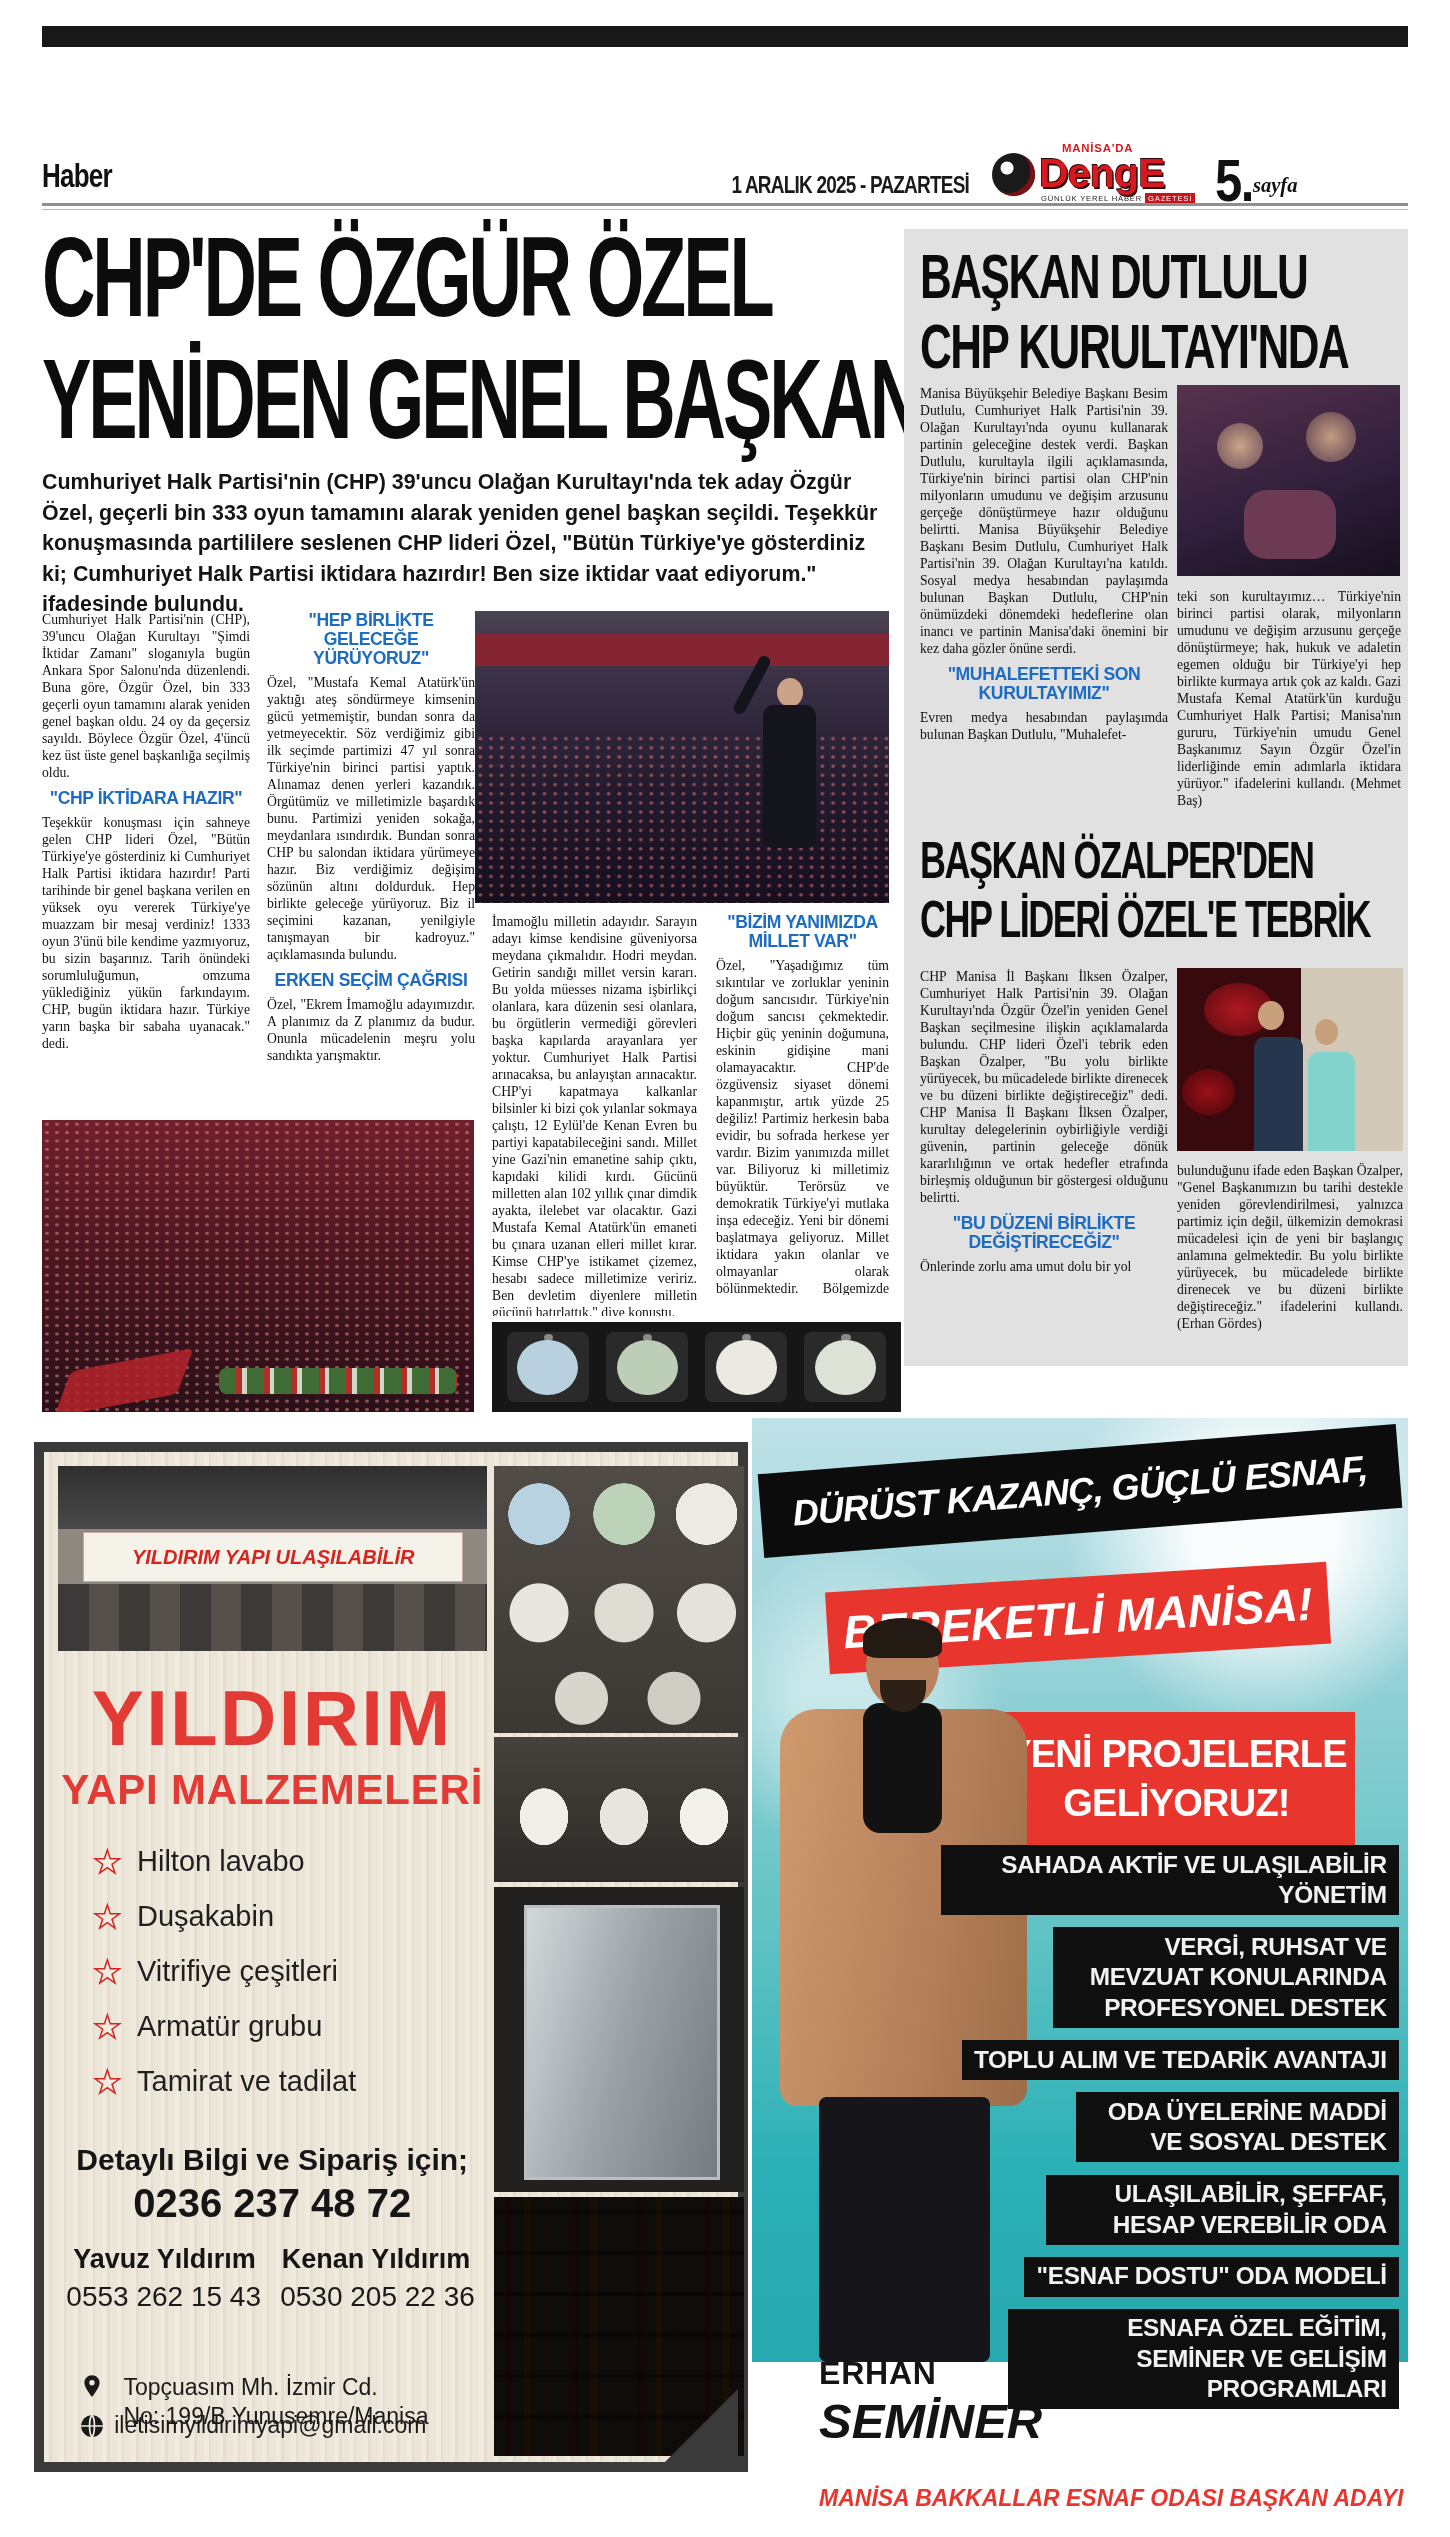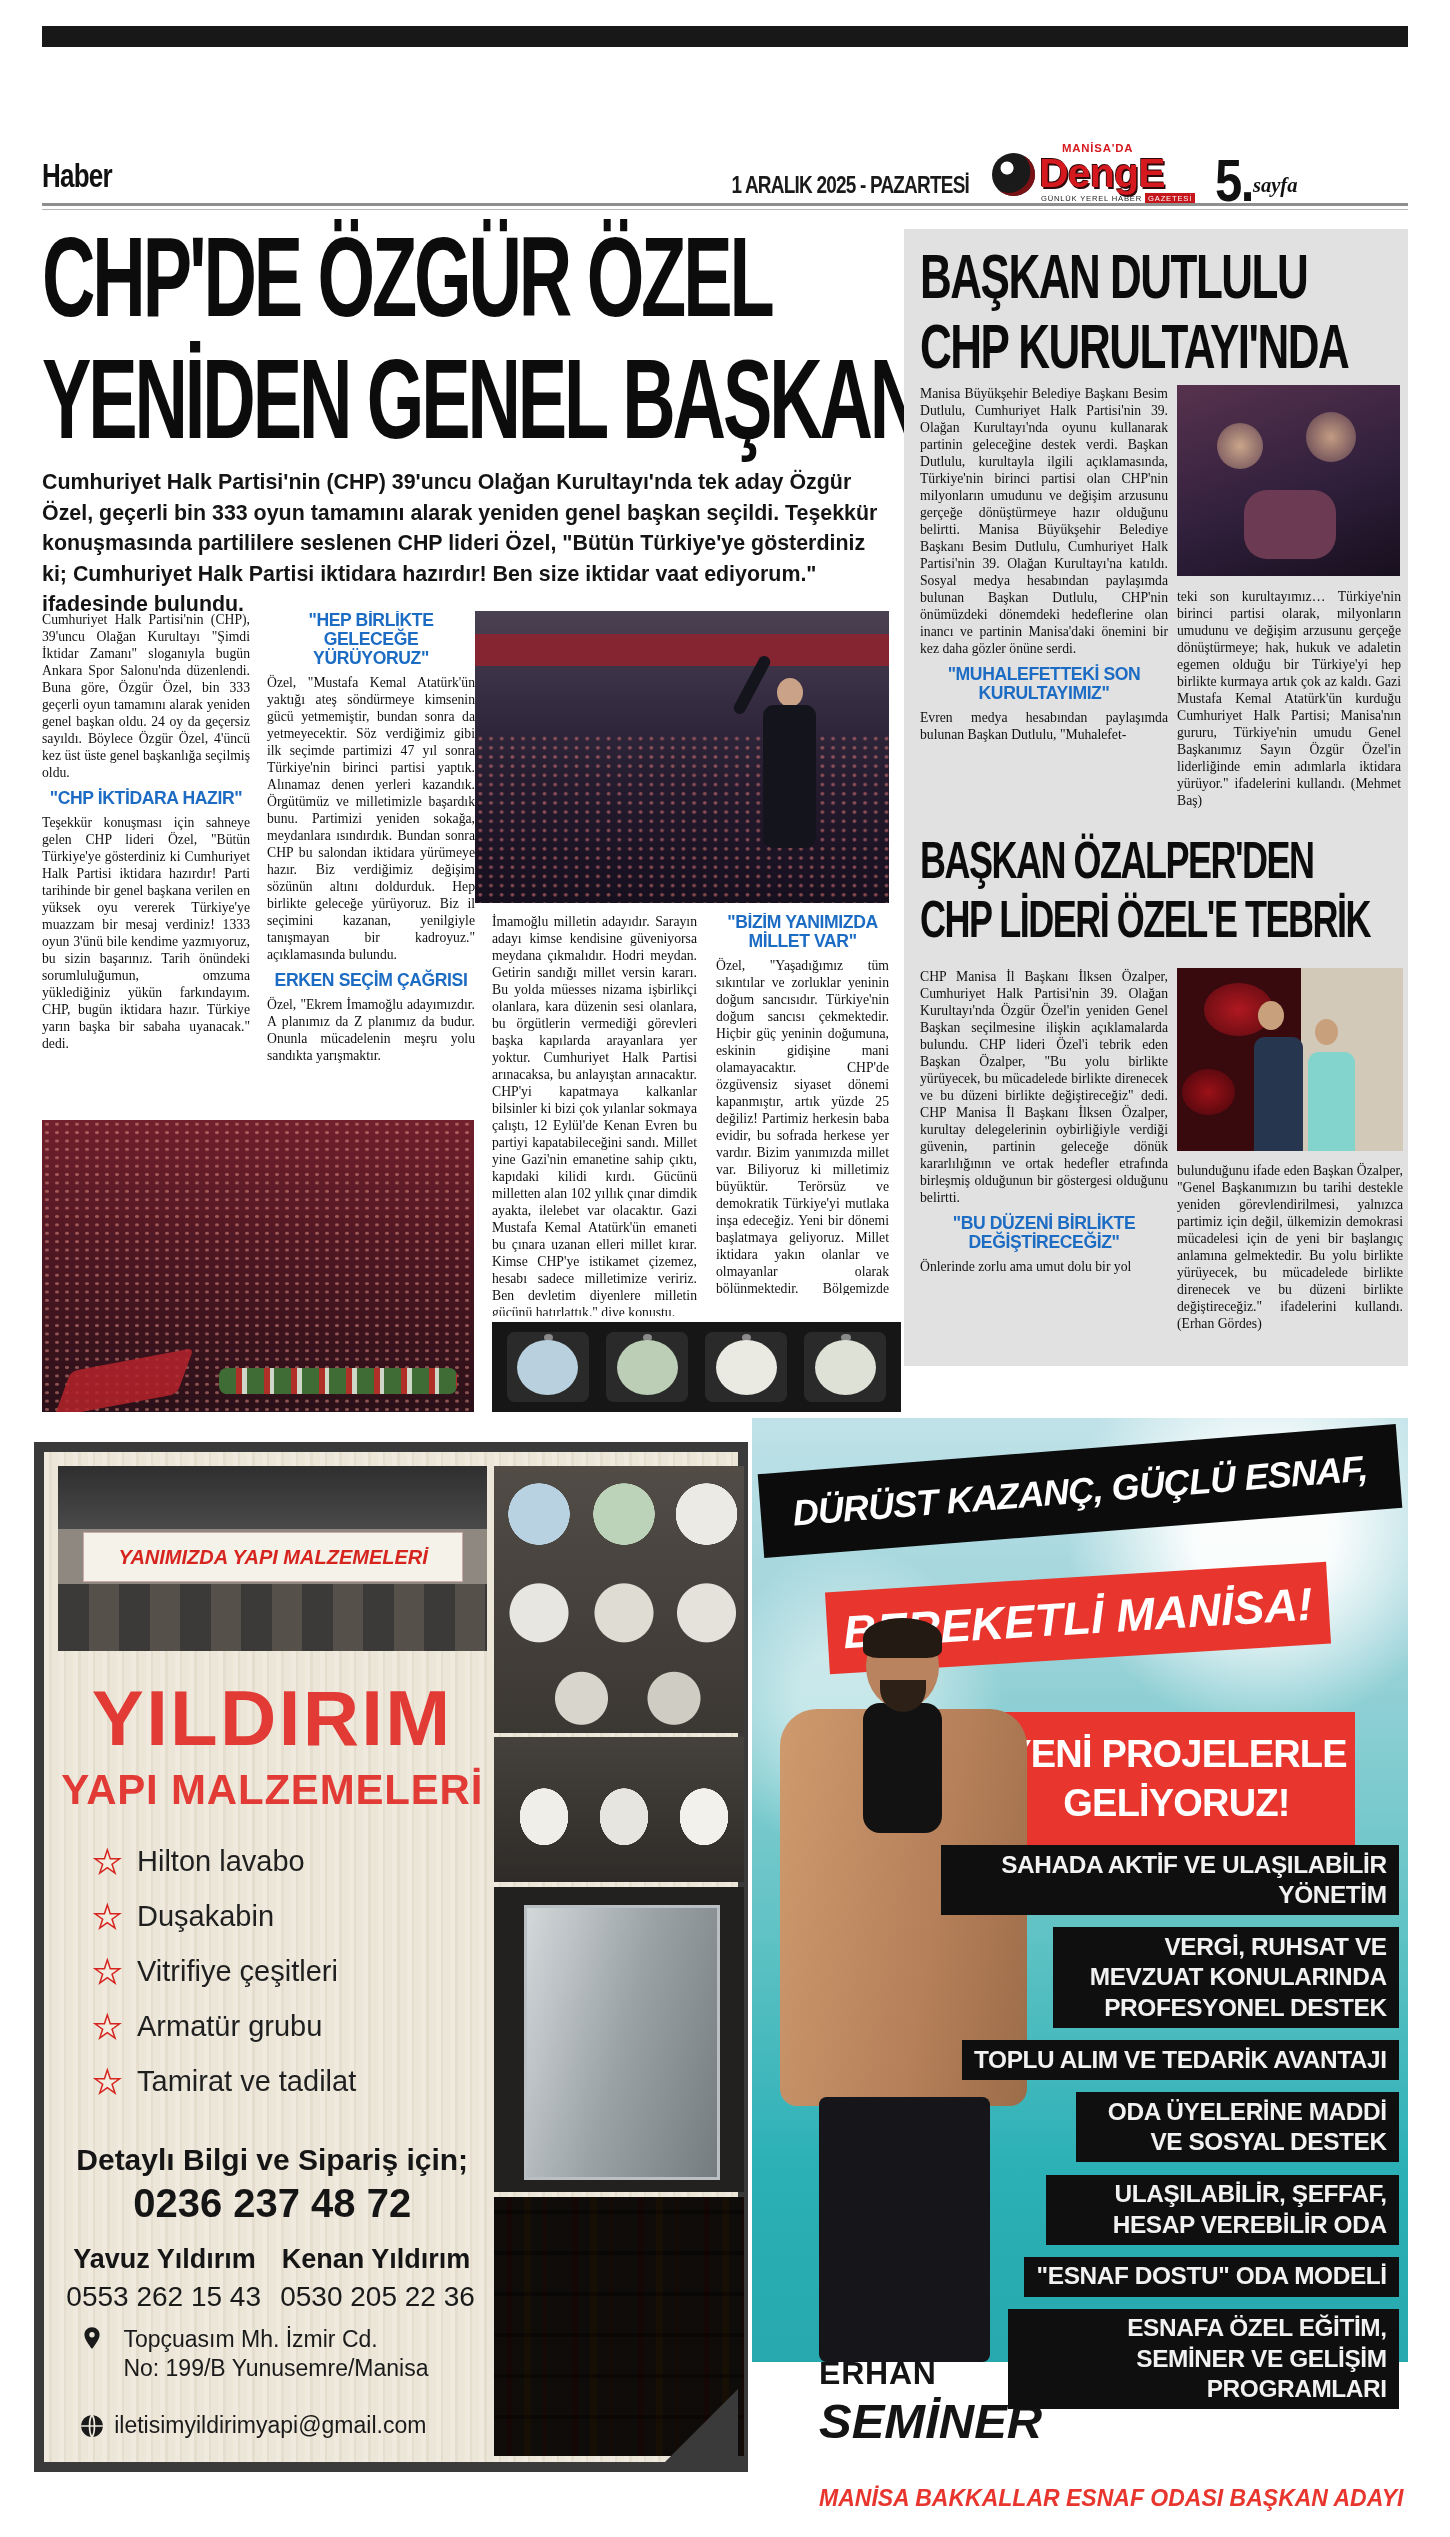--- a/index.html
+++ b/index.html
@@ -117,21 +117,21 @@
   .ytitle2{left:13.7px;top:314px;width:429px;text-align:center;font-size:42px;font-weight:900;
            color:#e23b36;letter-spacing:0.8px;}
   .yitem{left:49px;width:397px;height:49px;display:flex;align-items:center;font-size:29px;color:#1f1f1f;
          font-weight:500;}
   .star{width:44px;font-size:32px;color:#d6241f;font-weight:normal;}
   .star::before{content:"\2605";-webkit-text-stroke:1.5px #d6241f;color:#f2ece0;}
   .yinfo{left:13.7px;top:691px;width:429px;text-align:center;font-size:30px;font-weight:bold;color:#151515;}
   .yphone{left:13.7px;top:729px;width:429px;text-align:center;font-size:40px;font-weight:bold;color:#151515;}
   .yname{position:absolute;text-align:center;font-size:27px;font-weight:bold;color:#151515;}
   .ynum{position:absolute;text-align:center;font-size:28px;color:#1a1a1a;}
-  .yaddr{left:35px;top:873px;width:397px;font-size:23px;color:#1a1a1a;line-height:29px;text-decoration:underline;}
+  .yaddr{left:35px;top:921px;width:397px;font-size:23px;color:#1a1a1a;line-height:29px;text-decoration:underline;}
   .yaddr .txt{display:inline-block;vertical-align:top;margin-left:9.2px;}
   .yemail{left:35px;top:960px;width:397px;font-size:23px;color:#1a1a1a;display:flex;align-items:center;}
   .icn{width:26px;height:26px;flex:0 0 26px;margin-right:9.2px;}
   .corner{position:absolute;right:0;bottom:0;width:0;height:0;
           border-left:73px solid transparent;border-bottom:73px solid #3a3a3a;}
   
   .cad{left:752px;top:1418px;width:656px;height:1120px;background:#ffffff;}
   .sky{position:absolute;left:0;top:0;width:100%;height:944px;
        background:radial-gradient(circle at 78% 12%, rgba(255,255,255,.95) 0 69px, rgba(255,255,255,0) 198px),
                   radial-gradient(circle at 15% 30%, rgba(255,255,255,.5) 0 53px, rgba(255,255,255,0) 153px),
@@ -281,21 +281,21 @@
     <div class="bh">"BU DÜZENİ BİRLİKTE DEĞİŞTİRECEĞİZ"</div>
     <div class="bodytxt">Önlerinde zorlu ama umut dolu bir yol</div>
   </div>
   <div class="abs colbox" style="left:1177px;top:1162px;width:226px;height:195px;">
     <div class="bodytxt">bulunduğunu ifade eden Başkan Özalper, "Genel Başkanımızın bu tarihi destekle yeniden görevlendirilmesi, yalnızca partimiz için değil, ülkemizin demokrasi mücadelesi için de yeni bir başlangıç anlamına gelmektedir. Bu yolu birlikte yürüyecek, bu mücadelede birlikte direnecek ve bu düzeni birlikte değiştireceğiz." ifadelerini kullandı. (Erhan Gördes)</div>
   </div>
 
   <div class="abs yad">
     <div class="abs storefront photo" style="position:absolute;">
       <div class="awning"></div>
-      <div class="shopsign">YANIMIZDA YAPI MALZEMELERİ</div>
+      <div class="shopsign">YILDIRIM YAPI ULAŞILABİLİR</div>
       <div class="shopwin"></div>
     </div>
     <div class="prod basins"></div>
     <div class="prod toilets"></div>
     <div class="prod shower">
         <div class="glass"></div>
       </div>
     <div class="prod tools"></div>
 
     <div class="abs ytitle1">YILDIRIM</div>

